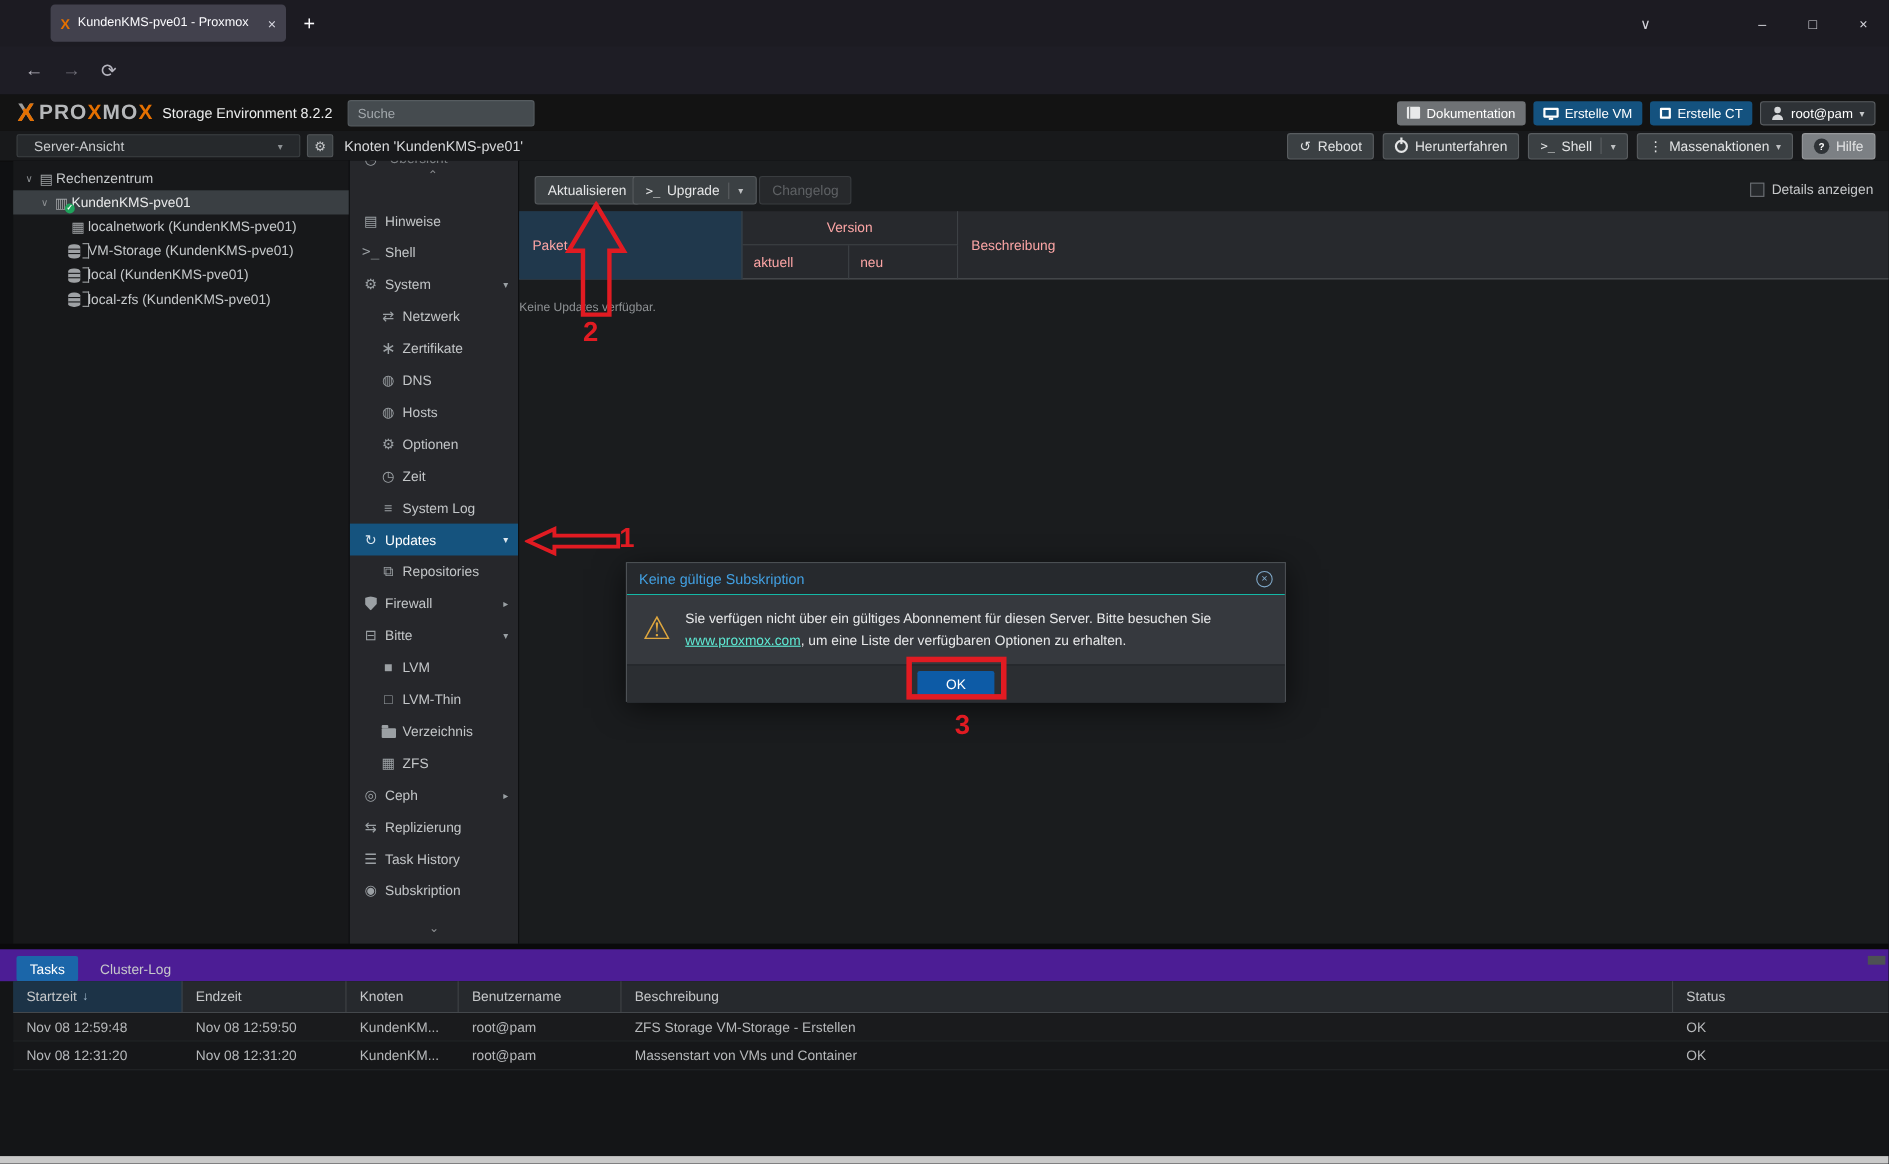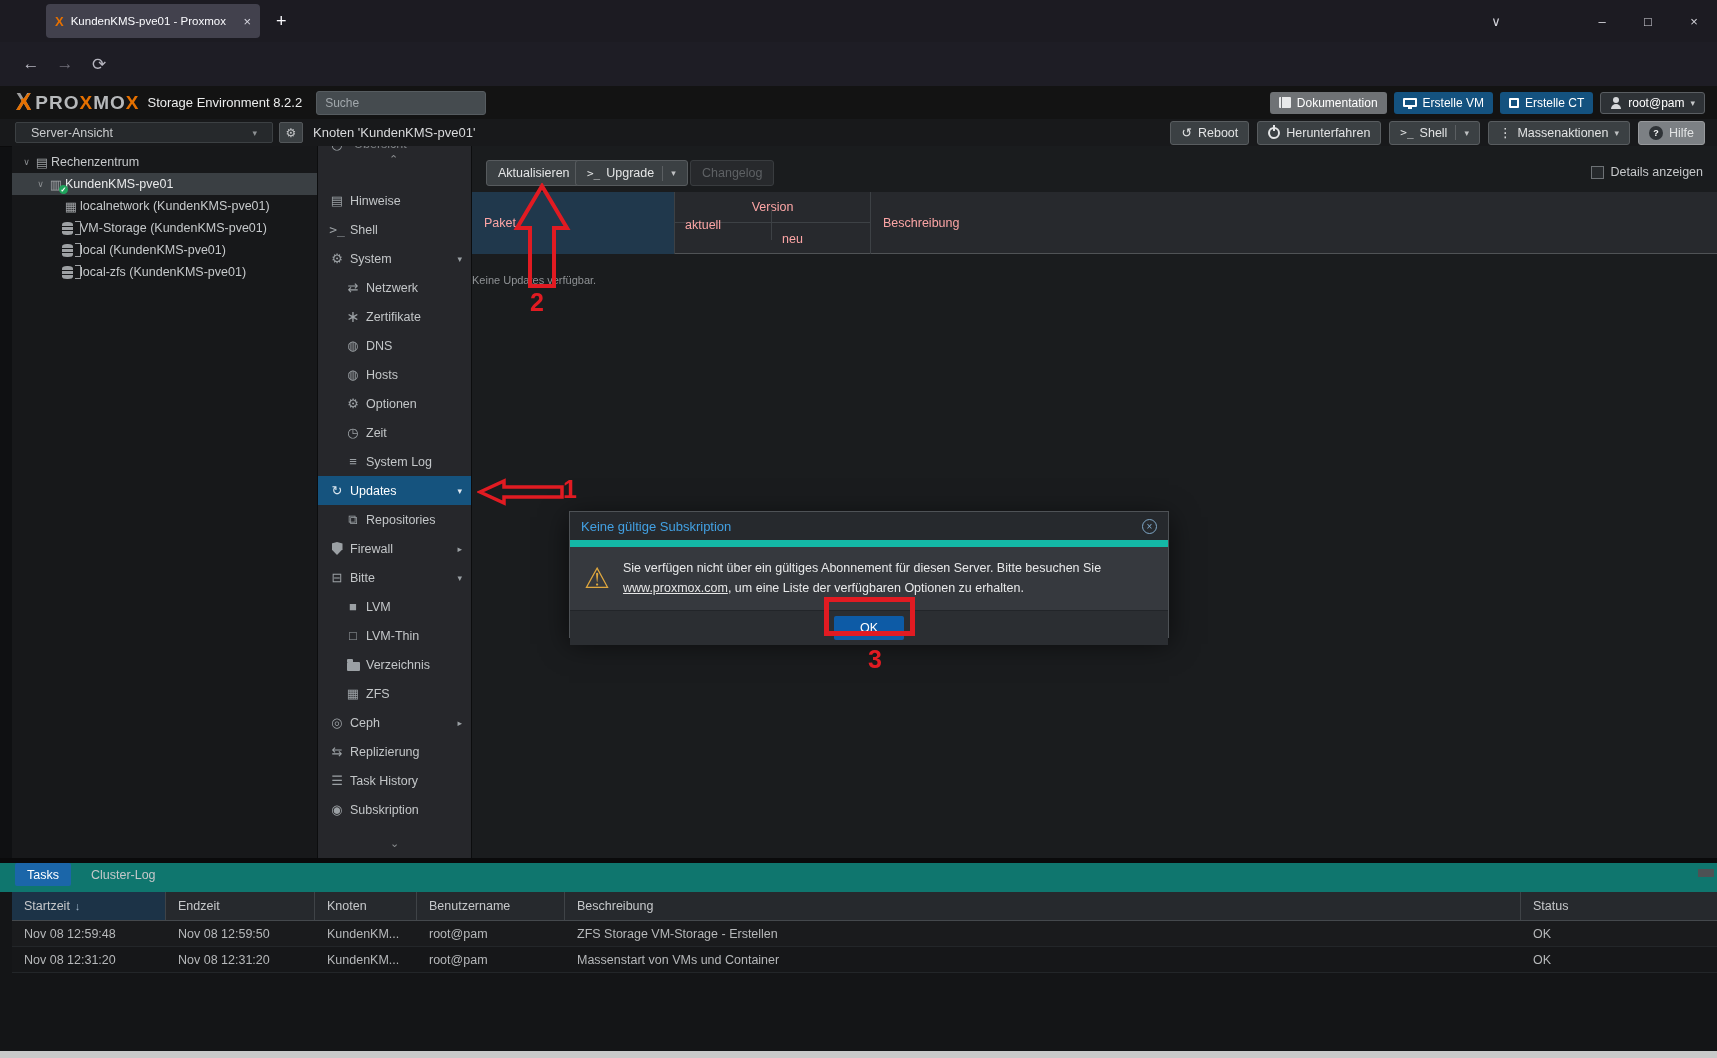--- a/index.html
+++ b/index.html
@@ -96,30 +96,30 @@
   .cbtn.disabled{background:#27292c;border-color:#393c3f;color:#5e6164}
   .cbtn .divider{width:1px;height:15px;background:#5b5f62;margin:0 2px}
   .cbtn .bchev{font-size:9px;color:#bfc1c3}
   .detailchk{position:absolute;top:19px;right:14px;display:flex;align-items:center;gap:7px;font-size:12.5px;color:#c6c8ca}
   .cb{width:13px;height:13px;border:1px solid #6d7175;background:#26292c;box-sizing:border-box}
 
   .gh{position:absolute;top:46px;left:0;right:0;height:62px;background:#27292d;border-bottom:1px solid #505356;box-sizing:border-box}
   .gh div{position:absolute;box-sizing:border-box;font-size:12.5px;color:#fca5a5;border-right:1px solid #3d4145}
   .gh-paket{left:0;top:0;width:203px;height:62px;background:#20384c;padding:0 12px;display:flex;align-items:center}
   .gh-version{left:203px;top:0;width:196px;height:31px;display:flex;align-items:center;justify-content:center;border-bottom:1px solid #3d4145}
-  .gh-aktuell{left:203px;top:17px;width:97px;height:31px;display:flex;align-items:center;padding:0 10px}
+  .gh-aktuell{left:203px;top:31px;width:97px;height:31px;display:flex;align-items:center;padding:0 10px}
   .gh-neu{left:300px;top:31px;width:99px;height:31px;display:flex;align-items:center;padding:0 10px}
   .gh-beschr{left:399px;top:0;width:846px;height:62px;display:flex;align-items:center;padding:0 12px;border-right:none !important}
   .emptymsg{position:absolute;top:128px;left:0;right:0;text-align:left;font-size:11px;color:#8f9295}
 
   .splitter{position:absolute;top:772px;left:0;right:0;height:5px;background:#0a0a0b}
 
   
   .tasks{position:absolute;top:777px;left:0;right:0;height:195px;background:#141517}
-  .ttabs{position:absolute;top:0;left:0;right:0;height:29px;background:#0f766e;display:flex;align-items:flex-start}
+  .ttabs{position:absolute;top:0;left:0;right:0;height:29px;background:#4c1d95;display:flex;align-items:flex-end}
   .ttab{height:23px;display:inline-flex;align-items:center;padding:0 12px;font-size:12.5px;border-radius:2px;margin-left:8px}
   .ttab.active{background:#1b66a9;color:#fff;margin-left:15px}
   .ttab.idle{color:#c6c8ca}
   .tscroll{position:absolute;right:3px;top:6px;width:16px;height:8px;background:#4d5154}
   .thead{position:absolute;top:29px;left:12px;right:0;height:29px;background:#26292d;border-bottom:1px solid #44484c;display:flex;box-sizing:border-box}
   .thead .hc{display:flex;align-items:center;gap:5px;padding:0 12px;font-size:12.5px;color:#c6c8ca;border-right:1px solid #3f4347;box-sizing:border-box;flex:none;height:100%}
   .thead .hc.sorted{background:#1c3347}
   .sortarrow{font-size:11px;color:#9fb7cb}
   .trowtask{position:absolute;left:12px;right:0;height:26px;display:flex;align-items:center;font-size:12.5px;color:#b6b8ba;border-bottom:1px solid #232629;box-sizing:border-box}
   .trowtask .tc{padding:0 12px;box-sizing:border-box;flex:none;white-space:nowrap;overflow:hidden}
@@ -135,27 +135,27 @@
   .i-monitor{width:14px;height:9px;border:2px solid #fff;border-radius:1px;position:relative;box-sizing:border-box;flex:none}
   .i-monitor::after{content:"";position:absolute;left:3px;bottom:-4px;width:4px;height:2px;background:#fff}
   .i-cube{width:10px;height:10px;border:2px solid #fff;border-radius:1px;box-sizing:border-box;flex:none}
   .i-power{width:12px;height:12px;border:2px solid #e4e5e6;border-radius:50%;position:relative;box-sizing:border-box;flex:none}
   .i-power::after{content:"";position:absolute;top:-4px;left:50%;margin-left:-1px;width:2px;height:6px;background:#e4e5e6}
   .i-help{width:14px;height:14px;border-radius:50%;background:#2f3337;color:#fff;font-size:9px;font-weight:bold;display:flex;align-items:center;justify-content:center;flex:none}
   .i-closecirc{width:15px;height:15px;border:1px solid #7fa8c8;border-radius:50%;color:#7fa8c8;font-size:10px;line-height:13px;text-align:center;box-sizing:border-box;flex:none}
 
   
   .dialog{position:absolute;left:569px;top:511px;width:600px;height:127px;background:#36393e;border:1px solid #4e5256;box-shadow:0 6px 26px rgba(0,0,0,.6);box-sizing:border-box}
-  .dtitle{height:28px;background:#26292d;display:flex;align-items:center;padding:0 11px;border-bottom:7px solid #14b8a6}
+  .dtitle{height:28px;background:#26292d;display:flex;align-items:center;padding:0 11px;border-bottom:1px solid #14b8a6}
   .dtitle .txt{color:#42a0e2;font-size:13px}
   .dtitle .i-closecirc{margin-left:auto}
   .dbody{height:63px;display:flex;align-items:center;gap:13px;padding:0 14px;box-sizing:border-box;background:#36393e}
   .warn{color:#dfa73e;font-size:29px;line-height:1;flex:none}
   .dmsg{font-size:12.5px;color:#e8e9ea;line-height:1.55;width:528px}
-  .dmsg a{color:#e5e5e5;}
+  .dmsg a{color:#5eead4;}
   .dfoot{height:34px;background:#2b2e32;border-top:1px solid #222529;display:flex;align-items:center;justify-content:center}
   .okbtn{width:70px;height:24px;background:#0d5ba6;color:#fff;border:none;font-size:12.5px;border-radius:2px;font-family:"Liberation Sans",sans-serif}
 
   
   .annbox{position:absolute;left:824px;top:597px;width:81px;height:29px;border:5px solid #e11b22}
   .annnum{position:absolute;color:#e11b22;font-size:25px;font-weight:bold;font-family:"Liberation Sans",sans-serif}
   .arrow-svg{position:absolute}
 </style>
 </head>
 <body>

